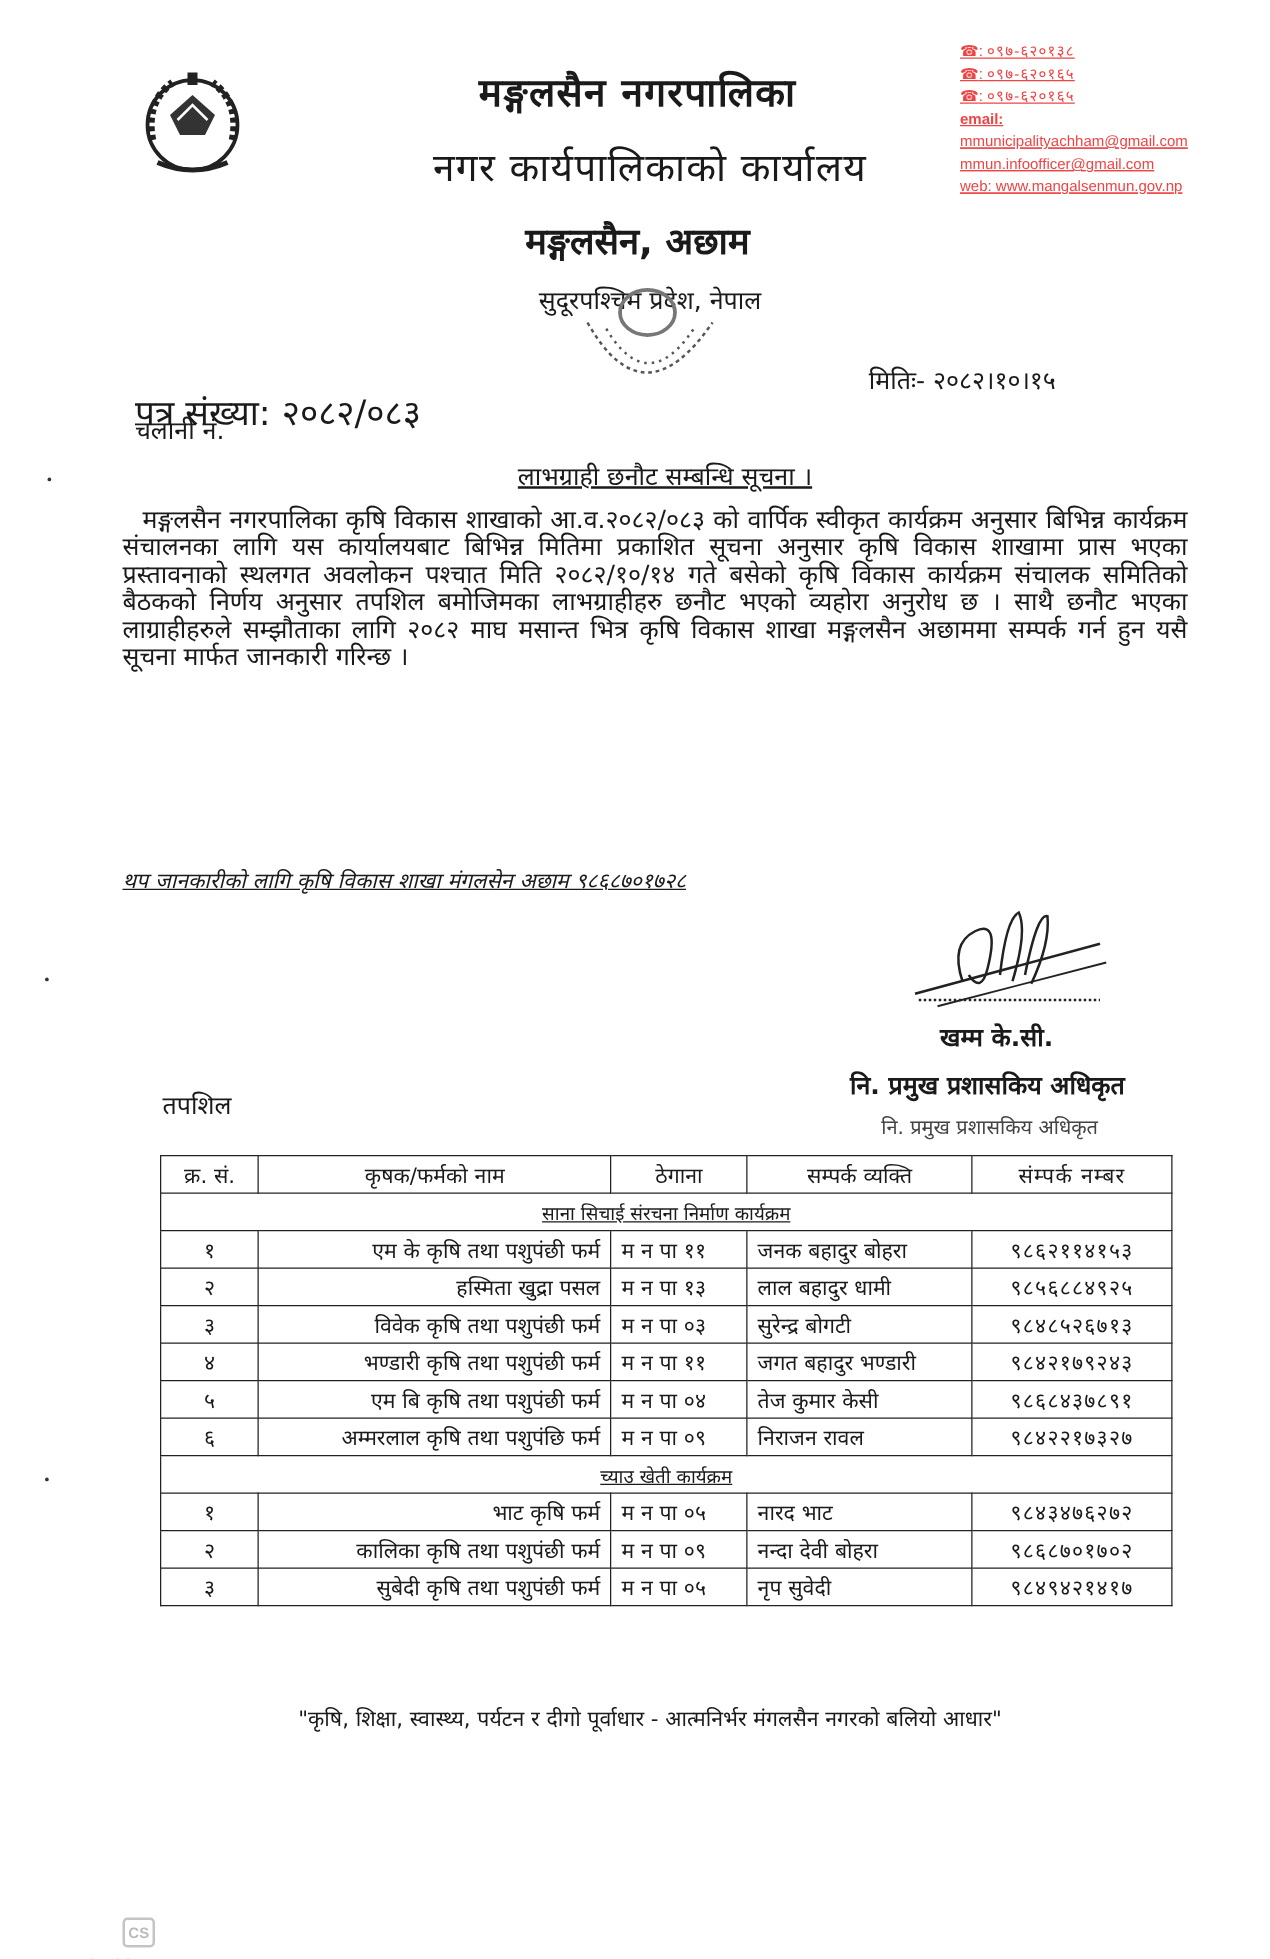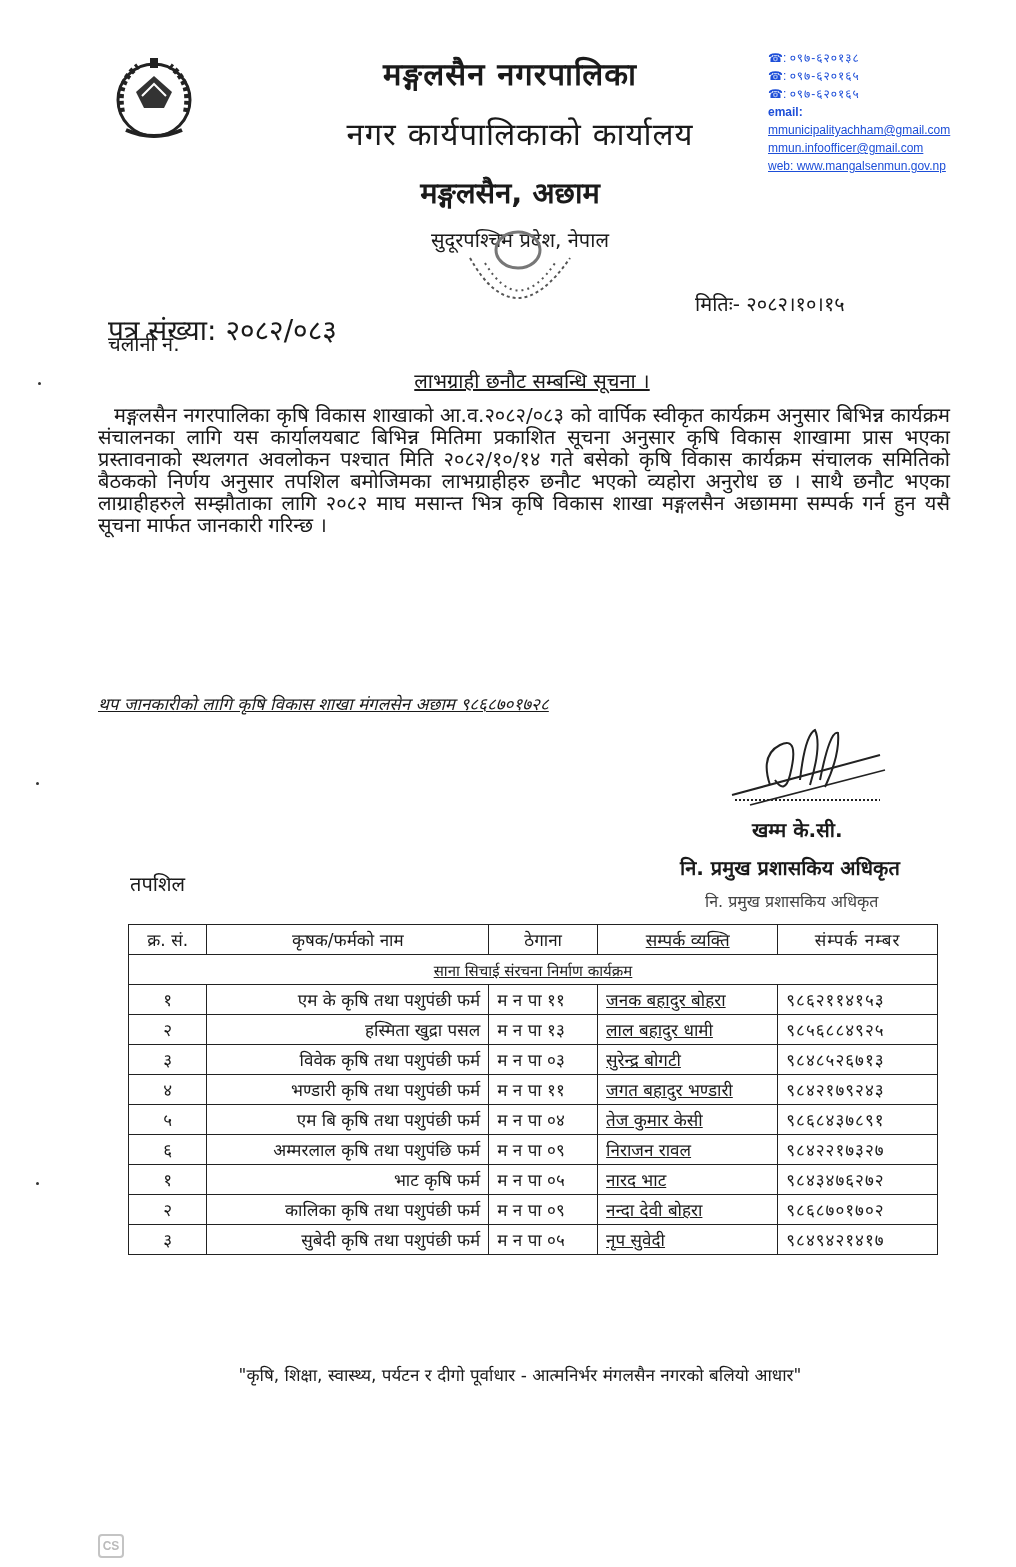--- a/index.html
+++ b/index.html
@@ -6,21 +6,21 @@
   body {
     width: 1016px; height: 1567px; background: #ffffff; position: relative; overflow: hidden;
     font-family: "DejaVu Sans", sans-serif; color: #1a1a1a;
   }
   .abs { position: absolute; }
   .emblem { left: 108px; top: 52px; width: 92px; height: 92px; }
   .hdr1 { left: 300px; top: 52px; width: 420px; text-align: center; font-size: 31px; font-weight: bold; letter-spacing: 1px; }
   .hdr2 { left: 300px; top: 112px; width: 440px; text-align: center; font-size: 31px; font-weight: normal; letter-spacing: 1px; }
   .hdr3 { left: 300px; top: 172px; width: 420px; text-align: center; font-size: 29px; font-weight: bold; }
   .hdr4 { left: 390px; top: 226px; width: 260px; text-align: center; font-size: 20px; }
-  .contact { left: 768px; top: 49px; width: 240px; font-family: "Liberation Sans", sans-serif; font-size: 12px; line-height: 18px; color: #1d4ed8; }
+  .contact { left: 768px; top: 32px; width: 240px; font-family: "Liberation Sans", sans-serif; font-size: 12px; line-height: 18px; color: #ef4444; text-decoration: underline; }
   .contact .phone { font-size: 12px; letter-spacing: 1px; }
   .contact .link { text-decoration: underline; }
   .stamp { left: 440px; top: 228px; width: 150px; height: 100px; }
   .ref { left: 108px; top: 276px; font-size: 28px; margin-top: 34px; }
   .chalani { left: 108px; top: 330px; font-size: 20px; }
   .date { left: 695px; top: 290px; font-size: 20px; }
   .title { left: 0; top: 367px; width: 1016px; text-align: center; font-size: 20px; padding-left: 24px; }
   .title span { text-decoration: underline; }
   .body-para { left: 98px; top: 404px; width: 852px; font-size: 20px; line-height: 22px; text-align: justify; text-indent: 16px; }
   .more-info { left: 98px; top: 692px; font-size: 17px; font-style: italic; text-decoration: underline; }
@@ -32,22 +32,22 @@
   table.list {
     position: absolute; left: 128px; top: 924px; width: 810px; border-collapse: collapse; font-size: 17px;
   }
   table.list td, table.list th {
     border: 1.6px solid #222; height: 29px; padding: 0 8px; font-weight: normal; white-space: nowrap;
   }
   table.list th { text-align: center; }
   .c-sn { width: 60px; text-align: center; }
   .c-name { width: 260px; text-align: right; }
   .c-addr { width: 90px; text-align: left; }
-  .c-person { width: 160px; text-align: left; text-decoration: underline; }
-  .c-num { width: 140px; text-align: left; letter-spacing: 1px; }
+  .c-person { width: 160px; text-align: left; }
+  .c-num { width: 140px; text-align: center; letter-spacing: 1px; }
   .section-row td { text-align: center; font-size: 15px; }
   .section-row td span { text-decoration: underline; }
   .slogan { left: 0; top: 1363px; width: 1040px; text-align: center; font-size: 17px; }
   .camscanner { left: 8px; top: 1534px; display: flex; align-items: center; gap: 6px; color: #b8b8b8; font-family: "Liberation Sans", sans-serif; font-size: 17px; flex-direction: column; }
   .cs-logo { width: 22px; height: 20px; border: 2px solid #c4c4c4; border-radius: 4px; font-size: 12px; font-weight: bold; display: flex; align-items: center; justify-content: center; color: #bbb; }
   .tick { width: 3px; height: 3px; background: #333; border-radius: 50%; }
 </style>
 </head>
 <body>
 
@@ -163,20 +163,23 @@
         <td class="c-person">तेज कुमार केसी</td>
         <td class="c-num">९८६८४३७८९१</td>
       </tr>
       <tr>
         <td class="c-sn">६</td>
         <td class="c-name">अम्मरलाल कृषि तथा पशुपंछि फर्म</td>
         <td class="c-addr">म न पा ०९</td>
         <td class="c-person">निराजन रावल</td>
         <td class="c-num">९८४२२१७३२७</td>
       </tr>
+      <tr class="section-row">
+        <td colspan="5"><span>च्याउ खेती कार्यक्रम</span></td>
+      </tr>
       <tr>
         <td class="c-sn">१</td>
         <td class="c-name">भाट कृषि फर्म</td>
         <td class="c-addr">म न पा ०५</td>
         <td class="c-person">नारद भाट</td>
         <td class="c-num">९८४३४७६२७२</td>
       </tr>
       <tr>
         <td class="c-sn">२</td>
         <td class="c-name">कालिका कृषि तथा पशुपंछी फर्म</td>

